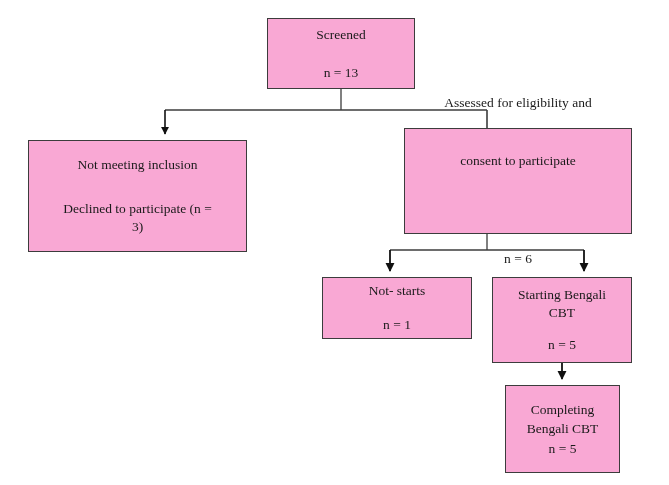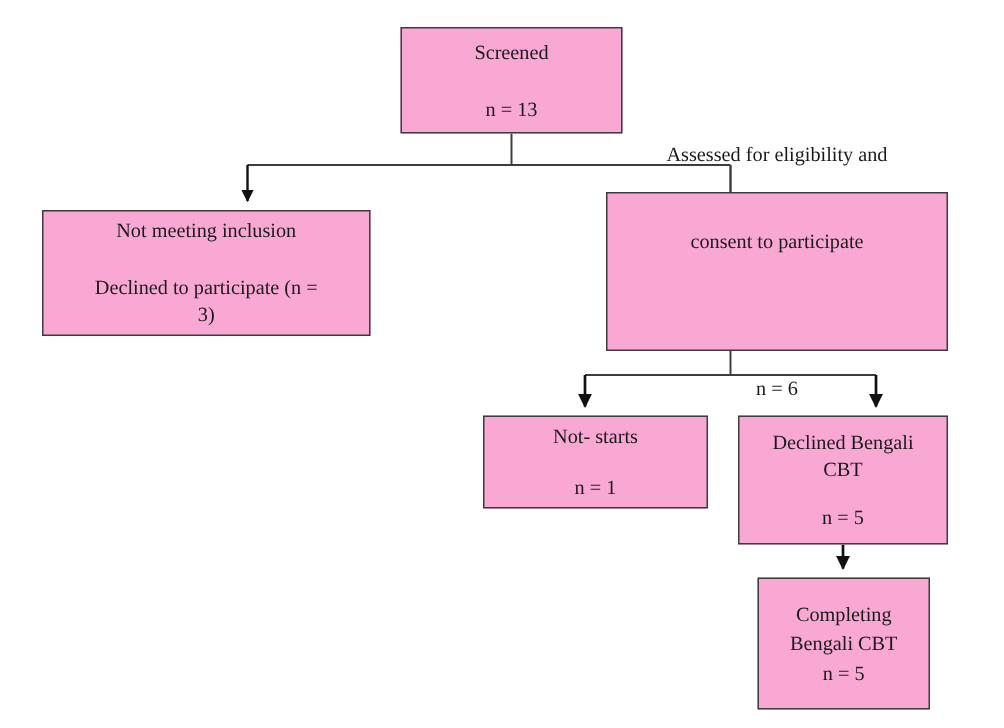--- a/index.html
+++ b/index.html
@@ -42,21 +42,21 @@
   .node .line {
     display: block;
     white-space: pre-wrap;
   }
   .gap-sm { height: 14px; }
   .gap-md { height: 20px; }
   .gap-lg { height: 26px; }
 
   
   #node-screened        { left:267px; top:18px;  width:148px; height:71px;  }
-  #node-excluded        { left:28px;  top:140px; width:219px; height:84px; }
+  #node-excluded        { left:28px;  top:140px; width:219px; height:112px; }
   #node-assessed        { left:404px; top:128px; width:228px; height:106px;gap:40px; }
   #node-not-starts      { left:322px; top:277px; width:150px; height:62px;  }
   #node-starting-cbt    { left:492px; top:277px; width:140px; height:86px;  }
   #node-completing-cbt  { left:505px; top:385px; width:115px; height:88px;  }
 
   #node-excluded        { font-size: 13.5px; }
   #node-completing-cbt  { line-height: 1.45; }
 </style>
 </head>
 <body>
@@ -107,21 +107,21 @@
     <span class="line">n = 6</span>
   </div>
 
   <div class="node" id="node-not-starts">
     <span class="line">Not- starts</span>
     <span class="gap-md"></span>
     <span class="line">n = 1</span>
   </div>
 
   <div class="node" id="node-starting-cbt">
-    <span class="line">Declined Bengali</span>
+    <span class="line">Starting Bengali</span>
     <span class="line">CBT</span>
     <span class="gap-sm"></span>
     <span class="line">n = 5</span>
   </div>
 
   <div class="node" id="node-completing-cbt">
     <span class="line">Completing</span>
     <span class="line">Bengali CBT</span>
     <span class="line">n = 5</span>
   </div>

